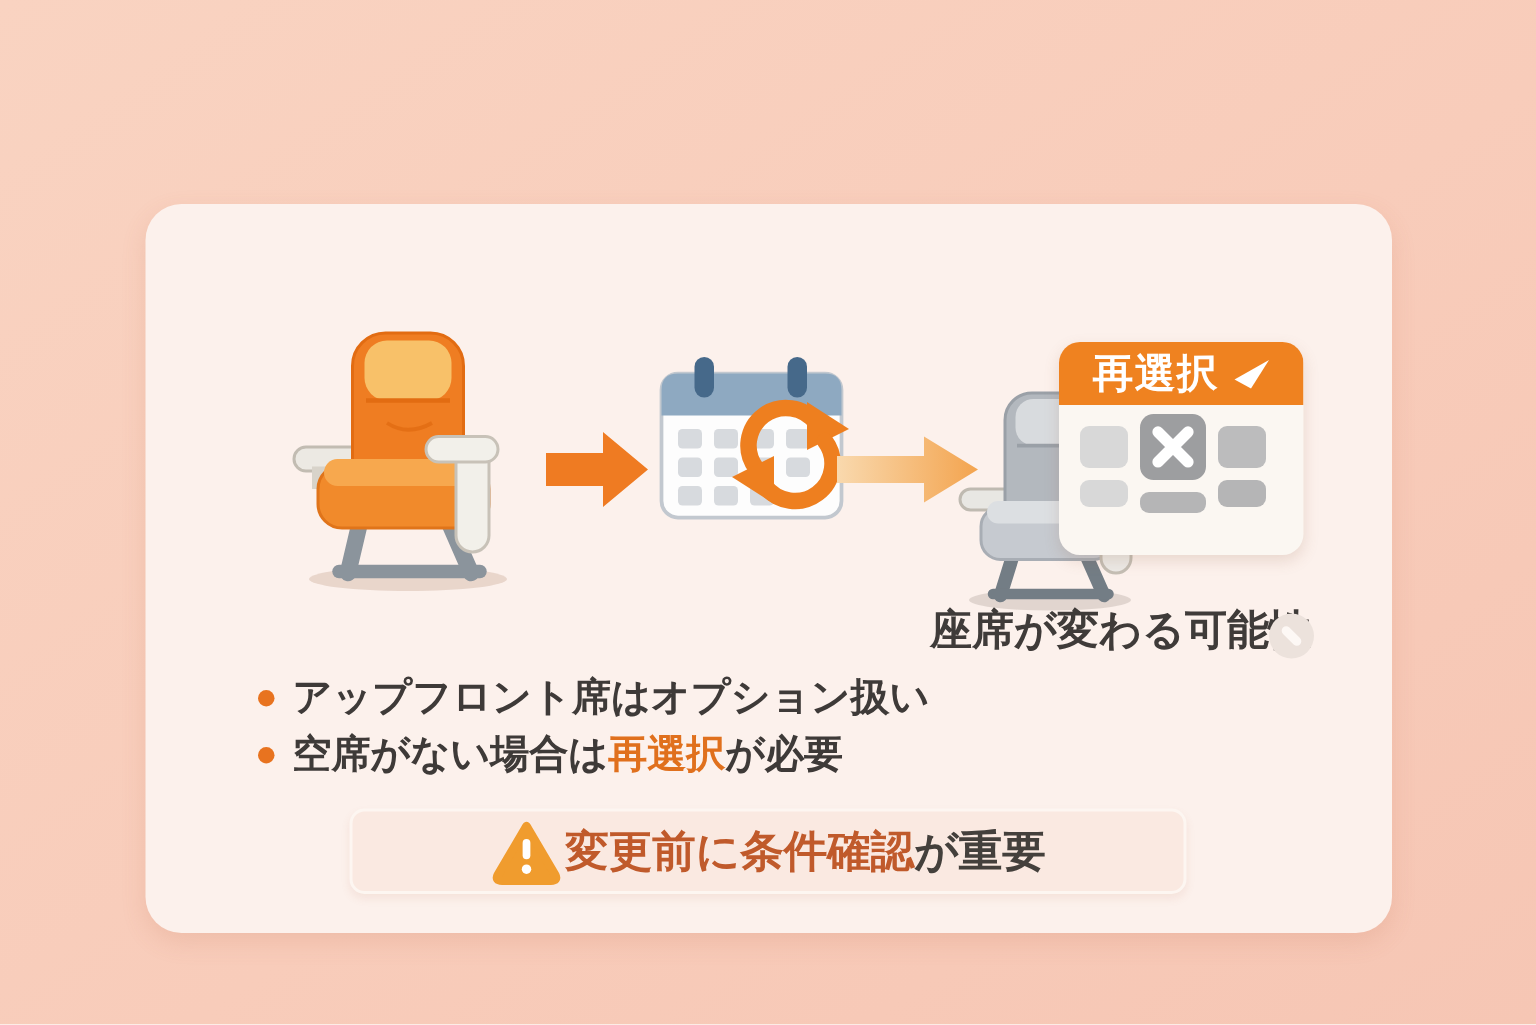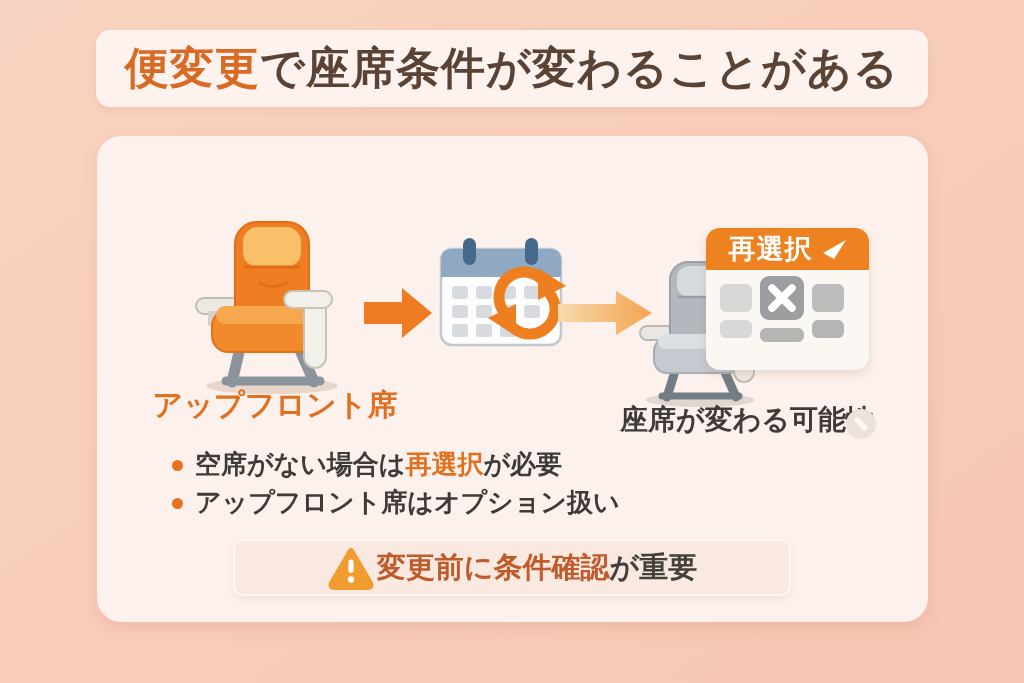--- a/index.html
+++ b/index.html
@@ -78,45 +78,39 @@
     display:flex; align-items:center; justify-content:center; gap:2px;
   }
   .warning-text { font-size:29px; font-weight:800; color:#44403c; white-space:nowrap; }
   .warning-text .hl { color:#c05a2b; }
 </style>
 </head>
 <body>
 
 <div class="stage">
 
-  <div class="title-bar">
-    <div class="title-text">
-      <span class="hl">便変更</span><span>で座席条件が変わることがある</span>
-    </div>
-  </div>
 
   <div class="main-card"></div>
 
   <svg class="abs" style="left:180px; top:210px;" width="182" height="186" viewBox="0 0 182 186">
     <ellipse cx="92" cy="176" rx="66" ry="8" fill="#d9c0b1" opacity="0.55"></ellipse>
     <path d="M60 138 L52 172 M120 140 L134 172" stroke="#8b949c" stroke-width="11" stroke-linecap="round" fill="none"></path>
     <path d="M46 171 H140" stroke="#8b949c" stroke-width="9" stroke-linecap="round" fill="none"></path>
     <rect x="16" y="88" width="46" height="16" rx="8" fill="#ece9e3" stroke="#c2bcb2" stroke-width="2"></rect>
     <rect x="28" y="101" width="12" height="15" fill="#d8d3ca"></rect>
     <rect x="55" y="12" width="74" height="112" rx="22" fill="#ef7d22" stroke="#e26c12" stroke-width="2"></rect>
     <rect x="63" y="17" width="58" height="40" rx="15" fill="#f8c169"></rect>
     <path d="M64 57 H120" stroke="#e26c12" stroke-width="3"></path>
     <path d="M78 72 q14 9 30 0" stroke="#e06a10" stroke-width="2.5" fill="none" opacity="0.7"></path>
     <rect x="32" y="100" width="114" height="42" rx="16" fill="#f18a2b" stroke="#e0741a" stroke-width="2"></rect>
     <rect x="36" y="96" width="106" height="18" rx="9" fill="#f7a84e"></rect>
     <rect x="124" y="84" width="22" height="74" rx="11" fill="#f2f0ea" stroke="#c8c2b8" stroke-width="2"></rect>
     <rect x="104" y="81" width="48" height="17" rx="8.5" fill="#f2f0ea" stroke="#c8c2b8" stroke-width="2"></rect>
   </svg>
 
-  <div class="abs upfront-label">アップフロント席</div>
 
   <svg class="abs" style="left:362px; top:285px;" width="72" height="56" viewBox="0 0 72 56">
     <polygon points="2,17 40,17 40,3 70,28 40,53 40,39 2,39" fill="#ef7b22"></polygon>
   </svg>
 
   <svg class="abs" style="left:438px; top:236px;" width="165" height="116" viewBox="0 0 165 116">
     <rect x="3" y="13" width="120" height="96" rx="11" fill="#fdfdfd" stroke="#c2c8cf" stroke-width="2.5"></rect>
     <path d="M3 24 q0 -11 11 -11 h98 q11 0 11 11 v17 H3 Z" fill="#8ea9c1"></path>
     <rect x="25" y="2" width="13" height="27" rx="6.5" fill="#46698a"></rect>
     <rect x="87" y="2" width="13" height="27" rx="6.5" fill="#46698a"></rect>
@@ -185,27 +179,27 @@
 
   <div class="abs caption-main">座席が変わる可能性</div>
   <div class="abs faded-mark">
       <i></i>
     </div>
 
   <div class="abs bullets">
     <div class="bullet-row">
       <span class="bullet-dot"></span>
       <span class="bullet-text">
-        <span>空席がない場合は</span><span class="hl">再選択</span><span>が必要</span>
+        <span>アップフロント席はオプション扱い</span><span class="hl"></span><span></span>
       </span>
     </div>
     <div class="bullet-row">
       <span class="bullet-dot"></span>
       <span class="bullet-text">
-        <span>アップフロント席はオプション扱い</span><span class="hl"></span><span></span>
+        <span>空席がない場合は</span><span class="hl">再選択</span><span>が必要</span>
       </span>
     </div>
   </div>
 
   <div class="abs warning-box">
     <svg width="48" height="44" viewBox="0 0 50 46">
       <path d="M25 5 L45 39 Q47 43 42 43 H8 Q3 43 5 39 Z" fill="#f09c2e" stroke="#f09c2e" stroke-width="6" stroke-linejoin="round"></path>
       <rect x="22.3" y="14" width="5.4" height="14" rx="2.7" fill="#ffffff"></rect>
       <circle cx="25" cy="35" r="3.3" fill="#ffffff"></circle>
     </svg>

